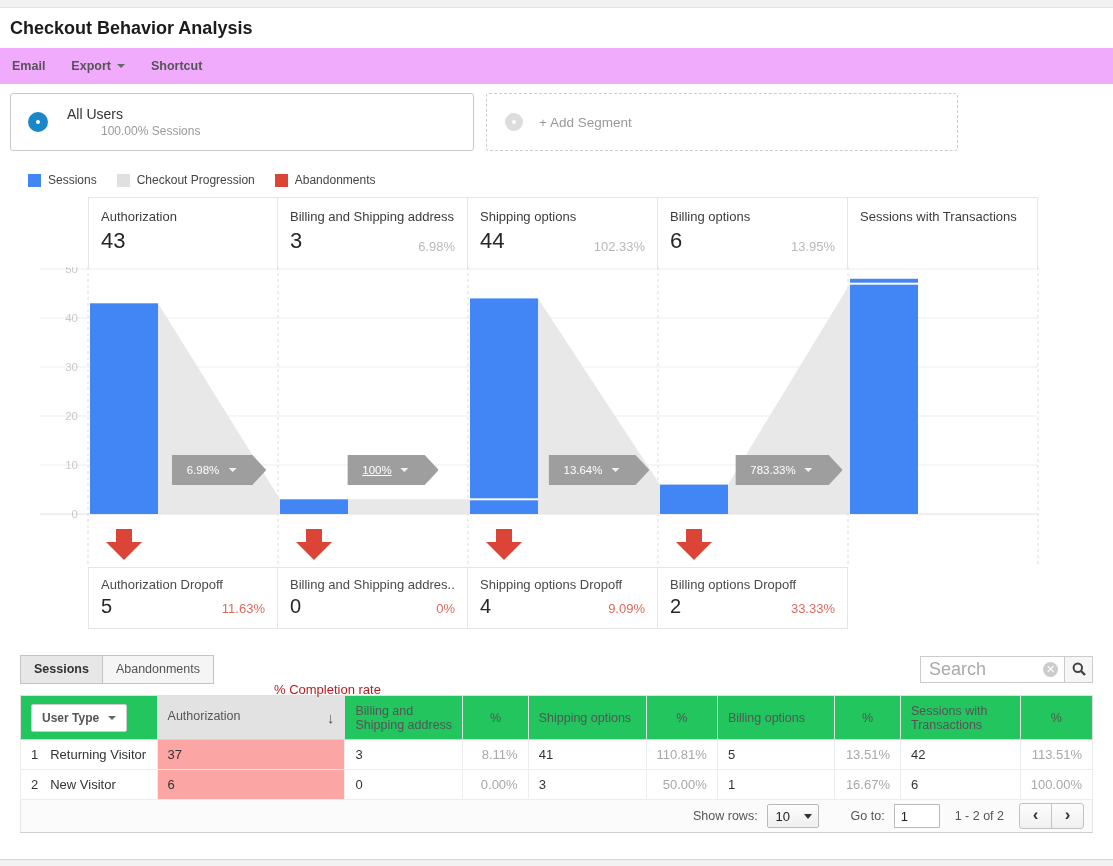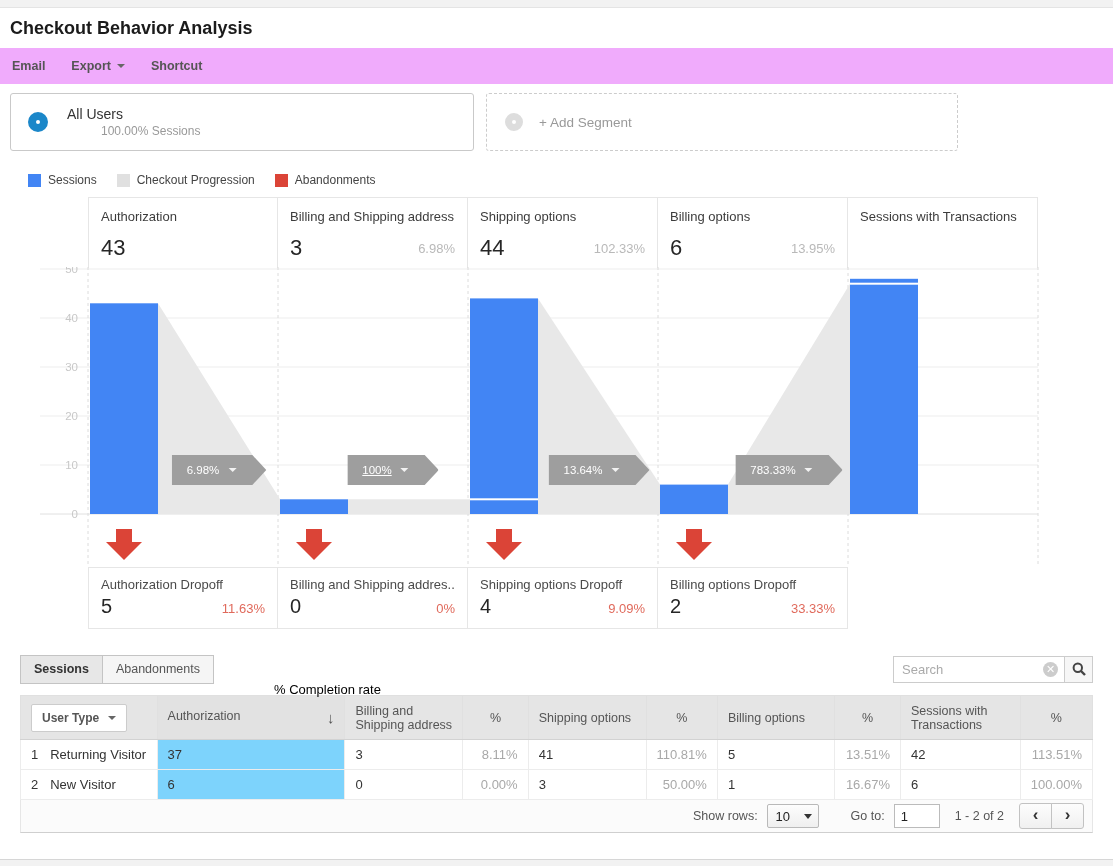--- a/index.html
+++ b/index.html
@@ -30,55 +30,55 @@
   
   .legend { display:flex; align-items:center; gap:20px; padding:10px 0 8px 28px; }
   .legend-item { display:flex; align-items:center; gap:7px; font-size:12px; color:#444; }
   .legend-swatch { width:13px; height:13px; display:inline-block; }
   
   .chart-section { position:relative; height:432px; margin-top:2px; background:#fff; }
   .step-headers { position:absolute; left:88px; top:0; width:950px; height:70px; display:flex; border-top:1px solid #e6e6e6; }
   .step-header { width:190px; height:70px; border-right:1px solid #e6e6e6; padding:11px 12px 0 12px; }
   .step-header:first-child { border-left:1px solid #e6e6e6; }
   .step-title { font-size:13px; color:#3c3c3c; white-space:nowrap; overflow:hidden; }
-  .step-value-row { display:flex; align-items:center; justify-content:space-between; margin-top:11px; }
+  .step-value-row { display:flex; align-items:flex-end; justify-content:space-between; margin-top:4px; }
   .step-value { font-size:22px; color:#262626; }
   .step-pct { font-size:13px; color:#b9b9b9; }
   .funnel-svg { position:absolute; left:0; top:70px; }
   .conn-badge { position:absolute; top:258px; transform:translateX(-50%); height:30px;
     background:#9e9e9e; color:#fff; font-size:11.5px; display:flex; align-items:center;
     padding:0 30px 0 15px; clip-path:polygon(0 0, calc(100% - 14px) 0, 100% 50%, calc(100% - 14px) 100%, 0 100%); cursor:pointer; }
   .badge-caret { width:0; height:0; border-left:4px solid transparent; border-right:4px solid transparent; border-top:4px solid #f2f2f2; margin-left:9px; }
   .dropoff-row { position:absolute; left:88px; top:370px; width:760px; height:62px; display:flex; border-top:1px solid #e6e6e6; border-bottom:1px solid #e6e6e6; }
   .dropoff-card { width:190px; border-right:1px solid #e6e6e6; padding:9px 12px 0 12px; }
   .dropoff-card:first-child { border-left:1px solid #e6e6e6; }
   .dropoff-title { font-size:13px; color:#4a4a4a; white-space:nowrap; overflow:hidden; }
   .dropoff-value-row { display:flex; align-items:baseline; justify-content:space-between; margin-top:3px; }
   .dropoff-value { font-size:20px; color:#262626; }
   .dropoff-pct { font-size:13px; color:#e06a5c; }
   
   .table-section { margin-top:24px; }
   .tabs-row { display:flex; align-items:center; padding:0 20px; height:32px; }
   .tab { height:29px; display:flex; align-items:center; padding:0 13px; border:1px solid #c4c4c4; font-size:12.5px; color:#555; background:#f5f5f5; cursor:pointer; }
   .tab + .tab { margin-left:-1px; }
   .tab.active { background:#e7e7e7; color:#333; font-weight:bold; }
-  .completion-rate { font-size:13px; color:#000000; margin-left:60px;margin-top:41px; }
+  .completion-rate { font-size:13px; color:#b91c1c; margin-left:60px;margin-top:41px; }
   .search-group { margin-left:auto; display:flex; align-items:center; }
   .search-box { position:relative; }
-  .search-input { width:172px; height:27px; border:1px solid #ccc; font-size:13px; padding:0 26px 0 8px; color:#c2410c; font-family:"Liberation Sans", sans-serif; outline:none; }
+  .search-input { width:145px; height:27px; border:1px solid #ccc; font-size:18px; padding:0 26px 0 8px; color:#c2410c; font-family:"Liberation Sans", sans-serif; outline:none; }
   .search-input::placeholder { color:#aaa; }
   .search-clear { position:absolute; right:7px; top:6px; width:15px; height:15px; border-radius:50%; background:#ccc; color:#fff; font-size:11px; line-height:15px; text-align:center; cursor:pointer; }
   .search-btn { width:28px; height:27px; border:1px solid #ccc; border-left:none; background:#f6f6f6; display:flex; align-items:center; justify-content:center; cursor:pointer; }
   
   .data-table { width:1073px; margin:10px 20px 0 20px; border-collapse:collapse; font-size:13px; }
-  .data-table th { font-weight:normal; font-size:12.5px; color:#555; text-align:left; border:1px solid #e0e0e0; border-bottom:1px solid #d2d2d2; background:#e5e5e5; padding:6px 10px; vertical-align:middle; height:44px; }
+  .data-table th { font-weight:normal; font-size:12.5px; color:#555; text-align:left; border:1px solid #e0e0e0; border-bottom:1px solid #d2d2d2; background:#22c55e; padding:6px 10px; vertical-align:middle; height:44px; }
   .data-table th.pct-col { text-align:center; }
   .data-table th.highlight { background:#e2e2e2; }
   .data-table td { border:1px solid #ececec; padding:6px 10px; height:30px; color:#333; background:#fff; }
-  .data-table td.highlight { background:#7dd3fc; }
+  .data-table td.highlight { background:#fca5a5; }
   .data-table td.pct-cell { text-align:right; color:#a8a8a8; }
   .user-type-btn { display:inline-flex; align-items:center; gap:9px; border:1px solid #ccc; border-radius:2px; background:#fff; padding:6px 10px; font-size:12px; font-weight:bold; color:#555; cursor:pointer; }
   .sort-arrow { float:right; color:#555; font-size:15px; }
   .row-label { display:flex; gap:12px; }
   .row-index { color:#333; }
   
   .pagination { width:1073px; margin:0 20px; height:33px; background:#fbfbfb; border:1px solid #e6e6e6; border-top:none; border-bottom:1px solid #cfcfcf; display:flex; align-items:center; justify-content:flex-end; gap:9px; padding-right:8px; font-size:12.5px; color:#555; }
   .fake-select { width:52px; height:24px; border:1px solid #b9b9b9; border-radius:2px; background:linear-gradient(#fdfdfd,#efefef); display:flex; align-items:center; padding:0 6px 0 8px; cursor:pointer; font-size:13px; color:#222; }
   .fake-select .caret { margin-left:auto; width:0; height:0; border-left:4px solid transparent; border-right:4px solid transparent; border-top:5px solid #333; }
   .goto-input { width:46px; height:24px; border:1px solid #bbb; font-size:13px; padding:0 6px; color:#222; font-family:"Liberation Sans", sans-serif; }

